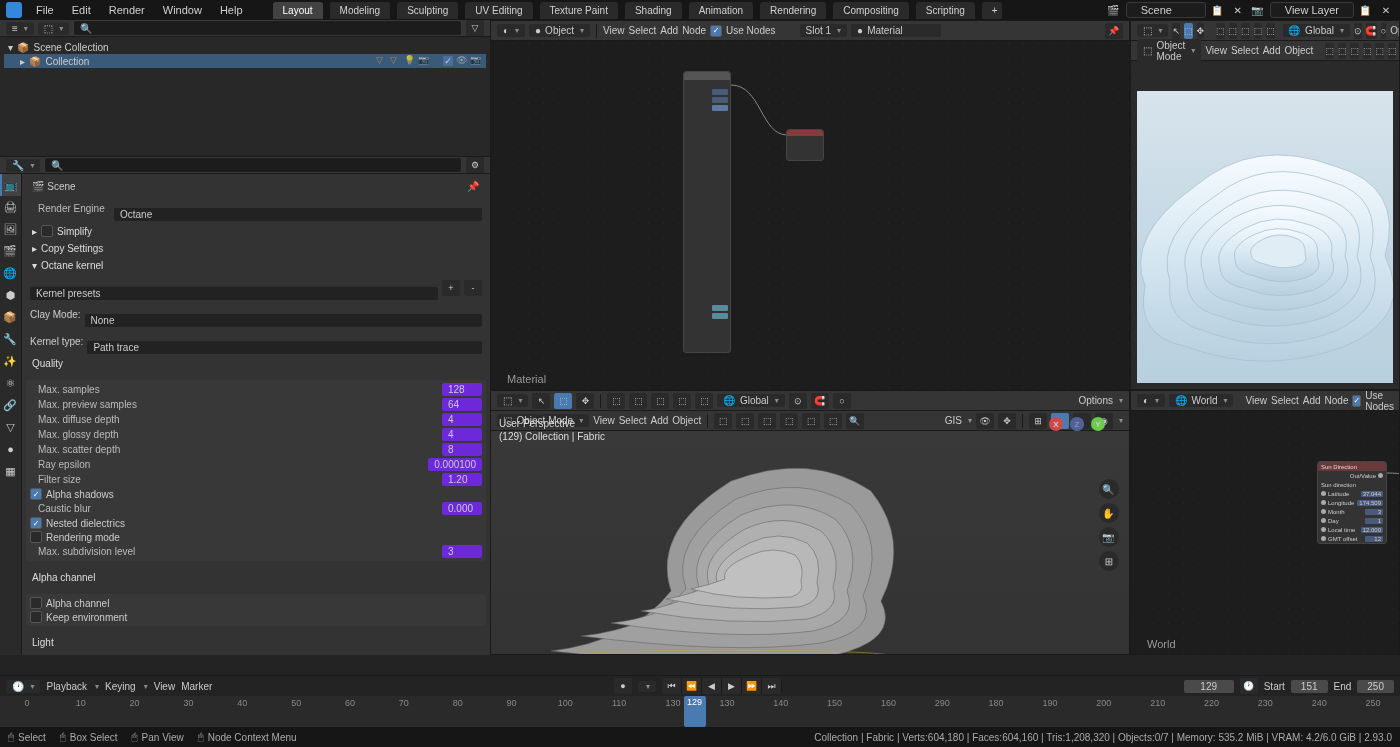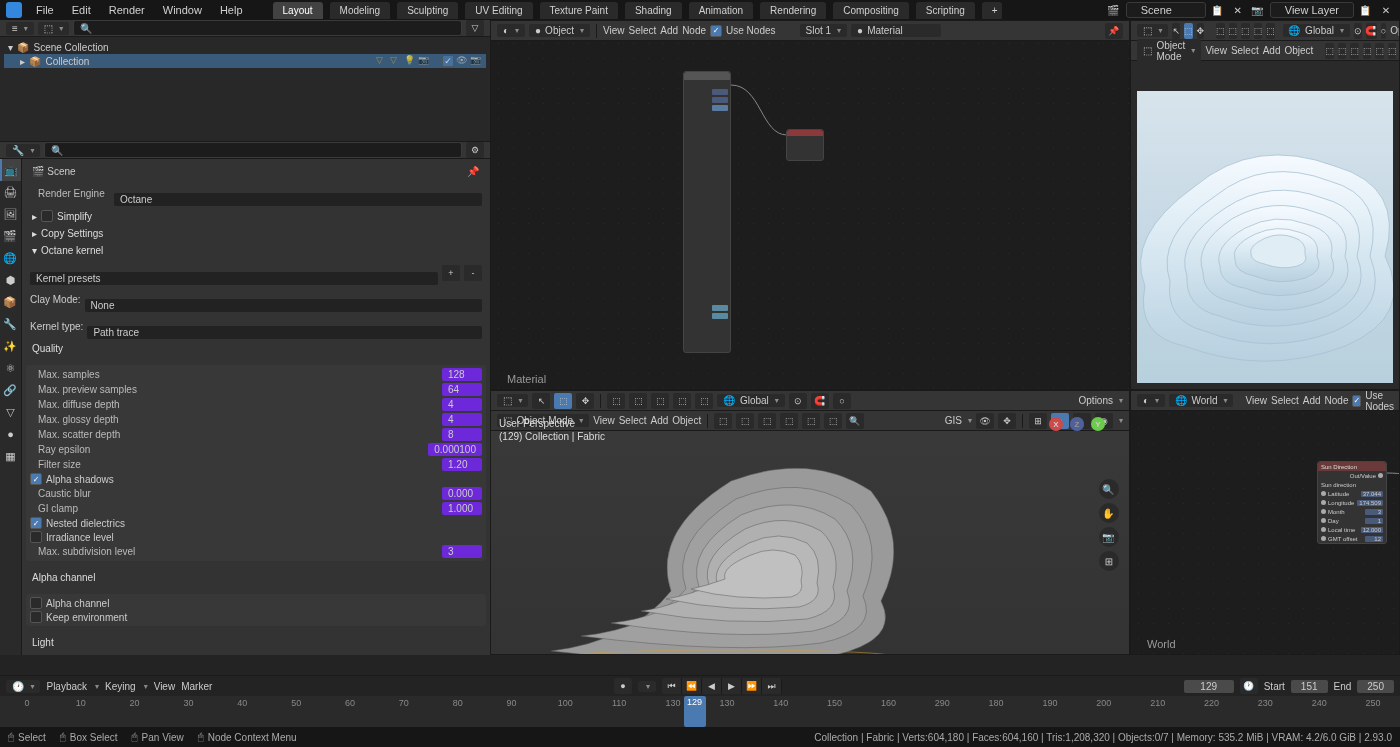--- a/index.html
+++ b/index.html
@@ -605,30 +605,26 @@
             </div>
           <div class="prop-row">
               <span class="checkbox checked">✓</span>
               <span>Alpha shadows</span>
             </div>
           <div class="prop-row">
               <span class="lbl">Caustic blur</span>
               <span class="val">0.000</span>
             </div>
           <div class="prop-row">
-              <span class="lbl">GI clamp</span>
-              <span class="val">1.000</span>
-            </div>
-          <div class="prop-row">
               <span class="checkbox checked">✓</span>
               <span>Nested dielectrics</span>
             </div>
           <div class="prop-row">
               <span class="checkbox"></span>
-              <span>Irradiance level</span>
+              <span>Rendering mode</span>
             </div>
           <div class="prop-row">
               <span class="lbl">Max. subdivision level</span>
               <span class="val">3</span>
             </div>
         </div>
         <div class="prop-section-hdr">Alpha channel</div>
         <div class="prop-group">
           <div class="prop-row">
               <span class="checkbox"></span>

